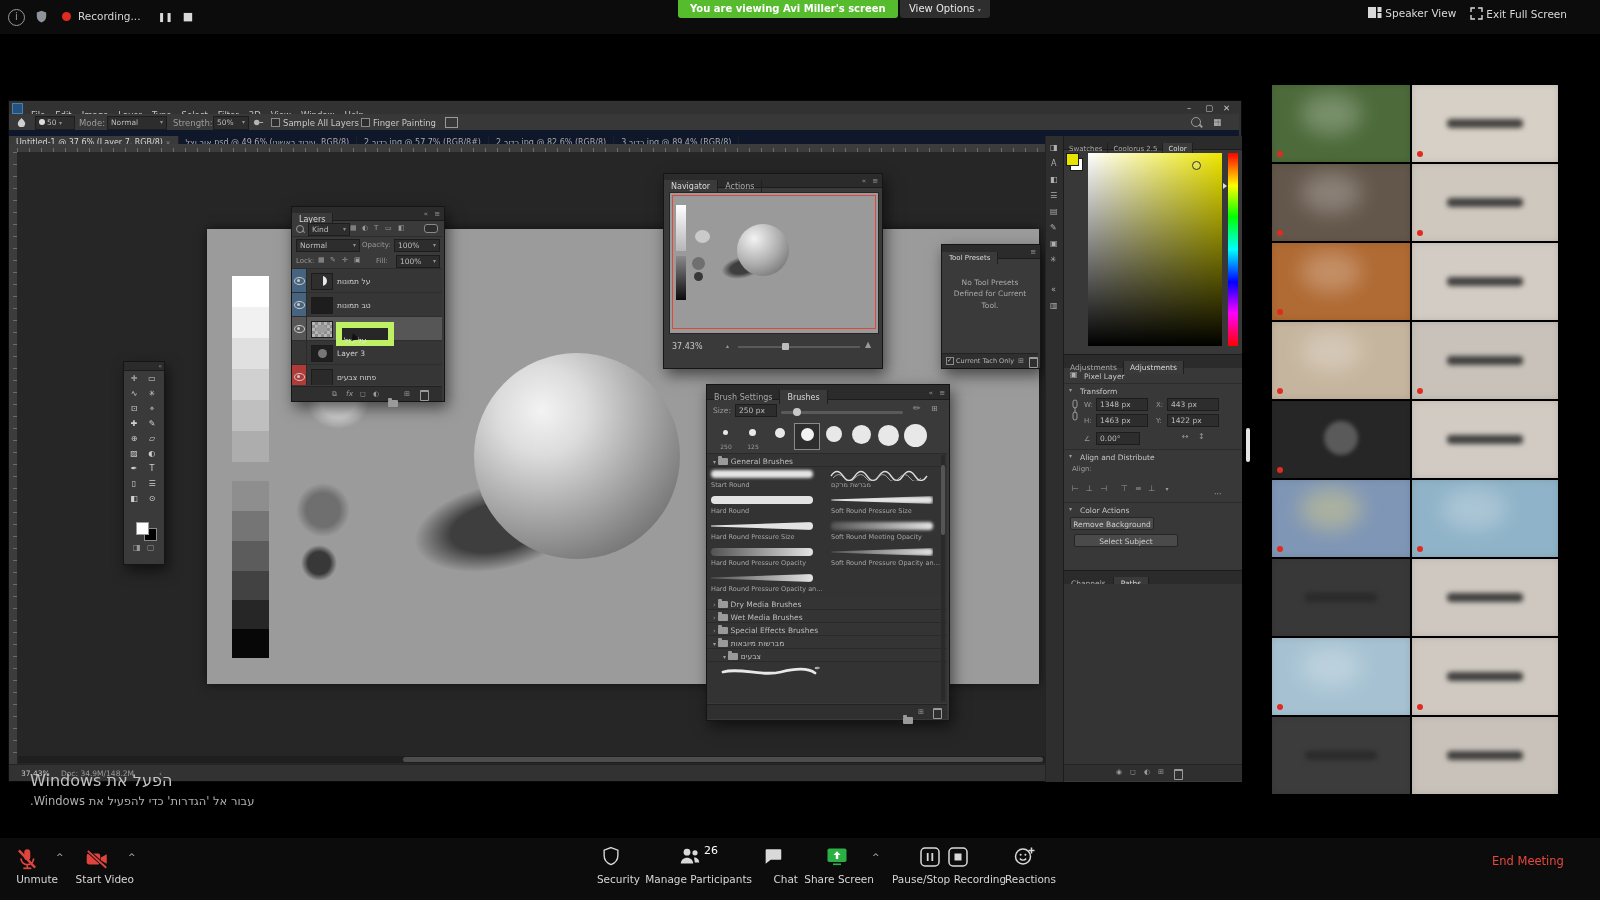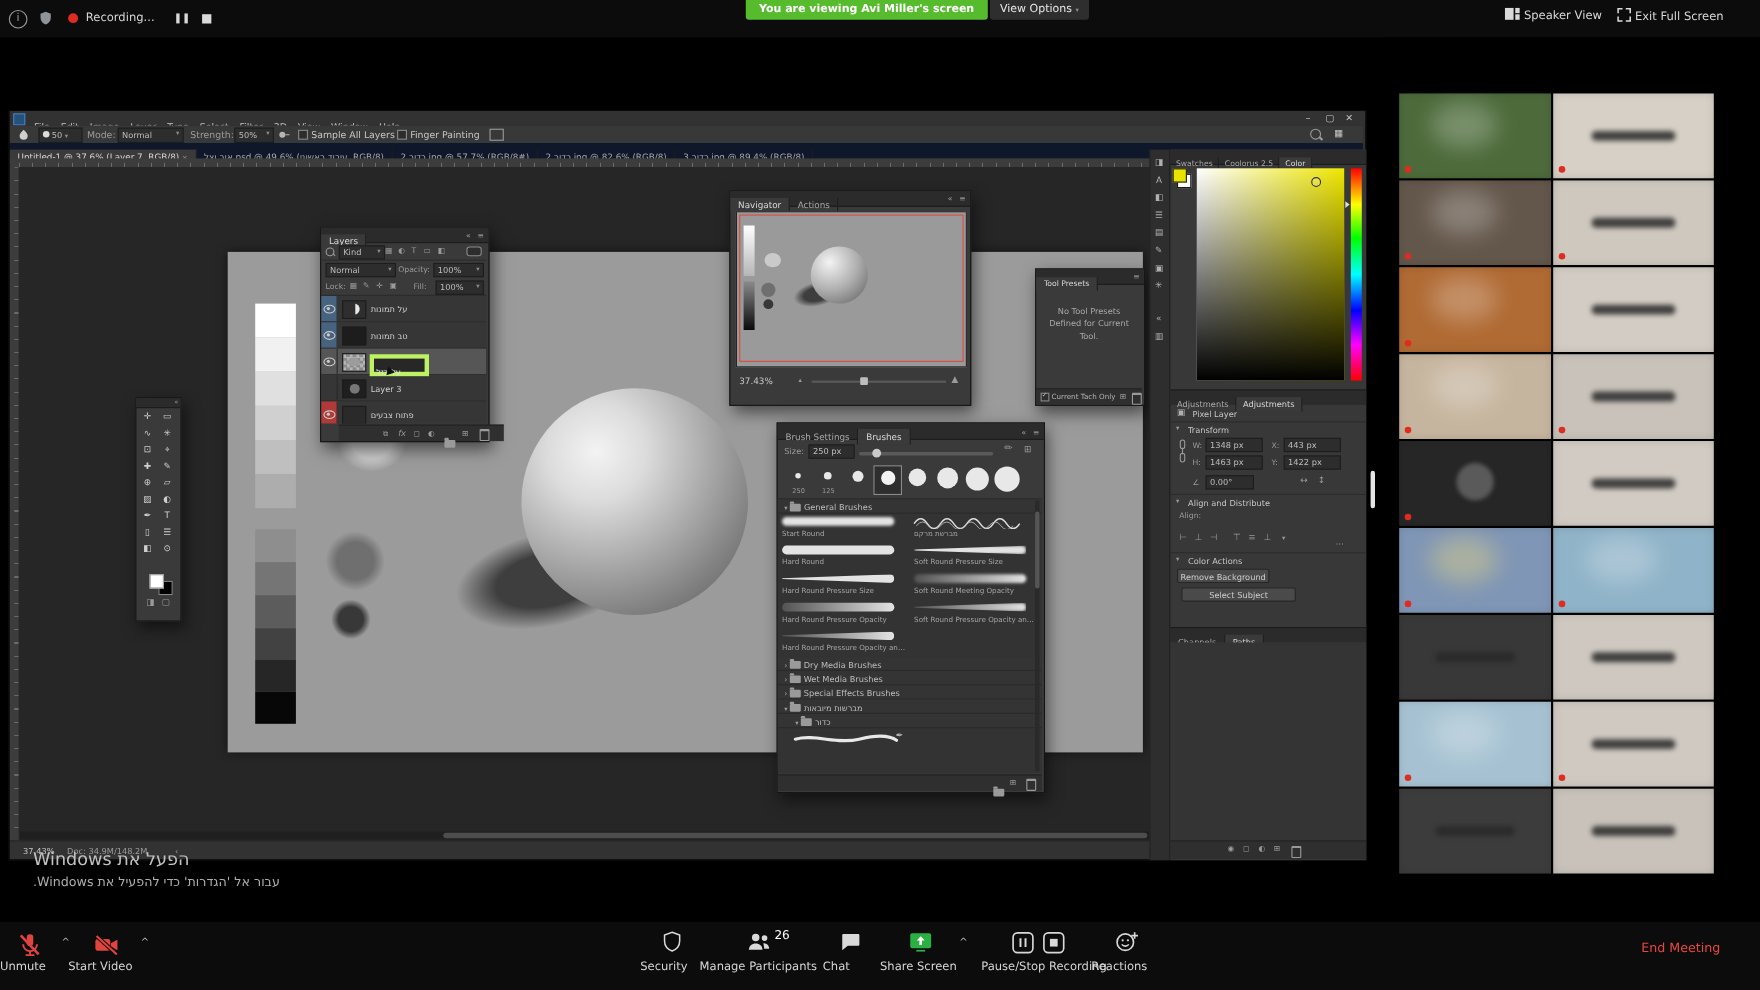--- a/index.html
+++ b/index.html
@@ -4,21 +4,21 @@
 <style>
   html,body{margin:0;padding:0}
   body{width:1600px;height:900px;position:relative;background:#000;overflow:hidden;
        font-family:"DejaVu Sans","Liberation Sans",sans-serif;-webkit-font-smoothing:antialiased}
   .r{position:absolute}
   .t{white-space:nowrap;line-height:1}
   .g{font-style:normal;display:inline-block;line-height:1}
   .g::before{content:attr(data-g)}
   
   .zbar{background:#0c0c0c}
-  .zlabel{font-size:10.5px;color:#d6d6d6;text-align:left;white-space:nowrap}
+  .zlabel{font-size:10.5px;color:#d6d6d6;text-align:right;white-space:nowrap}
   .chev{font-size:9px;color:#bdbdbd}
   
   .ps{background:#323232;border:1px solid #0a0a0a;box-shadow:0 0 18px rgba(0,0,0,.8)}
   .pst{font-size:8.5px;color:#c6c6c6;white-space:nowrap}
   .dim{color:#9a9a9a}
   .panel{position:absolute;background:#3a3a3a;border:1px solid #151515;box-shadow:3px 6px 14px rgba(0,0,0,.55)}
   .phead{position:absolute;left:0;top:0;right:0;height:13px;background:#2b2b2b;border-bottom:1px solid #1c1c1c}
   .ptab{display:inline-block;height:13px;padding:2px 7px 0 7px;font-size:8px;color:#a9a9a9;box-sizing:border-box;border-right:1px solid #1f1f1f}
   .ptab.on{background:#3a3a3a;color:#d8d8d8}
   .sel{position:absolute;background:#2d2d2d;border:1px solid #1d1d1d;color:#bdbdbd;font-size:7.5px;padding:1px 3px;white-space:nowrap}
@@ -247,39 +247,39 @@
         <div class="lthumb" style="background:#1d1d1d"></div>
         <span class="lname">טב תמונות</span>
       </div>
       <div class="lrow" style="background:#565656">
         <div class="eyecell">
             <span class="eye"></span>
           </div>
         <div class="lthumb checker">
             <span style="position:absolute;left:4px;top:3px;width:11px;height:8px;border-radius:50%;background:#9c9c9c"></span>
           </div>
-        <div class="r" style="left:44px;top:5px;width:46px;height:12px;background:#272727;border:4px solid #bef264"><span style="font-size:7.5px;color:#e2e2e2;padding-left:2px;white-space:nowrap">על בזל</span></div>
+        <div class="r" style="left:44px;top:5px;width:46px;height:12px;background:#272727;border:6px solid #bef264"><span style="font-size:7.5px;color:#e2e2e2;padding-left:2px;white-space:nowrap">על בזל</span></div>
         <div class="r" style="left:58px;top:16px;width:0;height:0;border-left:4px solid transparent;border-right:4px solid transparent;border-bottom:7px solid #111;transform:rotate(-18deg)"></div>
       </div>
       <div class="lrow">
         <div class="eyecell"></div>
         <div class="lthumb" style="background:#1f1f1f">
             <span style="position:absolute;left:6px;top:3px;width:9px;height:9px;border-radius:50%;background:#777"></span>
           </div>
         <span class="lname">Layer 3</span>
       </div>
       <div class="lrow">
         <div class="eyecell" style="background:#b03a37">
             <span class="eye"></span>
           </div>
         <div class="lthumb" style="background:#2a2a2a"></div>
         <span class="lname">פתוח צבעים</span>
       </div>
     </div>
-    <div class="r" style="left:16px;top:179px;width:150px;height:14px;background:#2f2f2f;border-top:1px solid #222">
+    <div class="r" style="left:0;top:179px;width:150px;height:14px;background:#2f2f2f;border-top:1px solid #222">
       <span class="r" style="left:40px;top:3px;font-size:7px;color:#9a9a9a"><i class="g" data-g="⧉"></i></span>
       <span class="r" style="left:54px;top:2px;font-size:7.5px;font-style:italic;color:#9a9a9a">fx</span>
       <span class="r" style="left:68px;top:3px;font-size:7px;color:#9a9a9a"><i class="g" data-g="◻"></i></span>
       <span class="r" style="left:81px;top:3px;font-size:7px;color:#9a9a9a"><i class="g" data-g="◐"></i></span>
       <span class="r cssfolder" style="left:96px;top:5px"></span>
       <span class="r" style="left:112px;top:3px;font-size:7px;color:#9a9a9a"><i class="g" data-g="⊞"></i></span>
       <span class="r csstrash" style="left:128px;top:3px"></span>
     </div>
   </div>
 
@@ -408,21 +408,21 @@
           </div>
         <div class="r" style="left:0;top:104px;width:118px;height:26px">
             <div class="stk fade taper"></div>
             <div class="bname">Hard Round Pressure Opacity and Flow</div>
           </div>
       </div>
       <div class="grp"><i class="g" data-g="›" style="font-size:7px;color:#9a9a9a"></i> <span class="cssfolder" style="vertical-align:-1px"></span> <span>Dry Media Brushes</span></div>
       <div class="grp"><i class="g" data-g="›" style="font-size:7px;color:#9a9a9a"></i> <span class="cssfolder" style="vertical-align:-1px"></span> <span>Wet Media Brushes</span></div>
       <div class="grp"><i class="g" data-g="›" style="font-size:7px;color:#9a9a9a"></i> <span class="cssfolder" style="vertical-align:-1px"></span> <span>Special Effects Brushes</span></div>
       <div class="grp"><i class="g" data-g="▾" style="font-size:6px;color:#9a9a9a"></i> <span class="cssfolder" style="vertical-align:-1px"></span> <span dir="rtl">מברשות מיובאות</span></div>
-      <div class="grp" style="padding-left:16px"><i class="g" data-g="▾" style="font-size:6px;color:#9a9a9a"></i> <span class="cssfolder" style="vertical-align:-1px"></span> <span dir="rtl">כדור</span></div>
+      <div class="grp" style="padding-left:16px"><i class="g" data-g="▾" style="font-size:6px;color:#9a9a9a"></i> <span class="cssfolder" style="vertical-align:-1px"></span> <span dir="rtl">צבעים</span></div>
       <div style="position:relative;height:20px">
         <div class="r" style="left:0;top:0;width:118px;height:20px">
           <svg width="96" height="12" style="position:absolute;left:14px;top:3px">
               <path d="M2 7c18-5 38 5 58 0s30-2 34 1" stroke="#e8e8e8" stroke-width="2.8" fill="none" stroke-linecap="round"></path>
             </svg>
           <i class="g" data-g="✒" style="position:absolute;right:4px;top:3px;font-size:8px;color:#b5b5b5"></i>
         </div>
       </div>
     </div>
     <div class="r" style="left:234px;top:70px;width:4px;height:246px;background:#2a2a2a">

